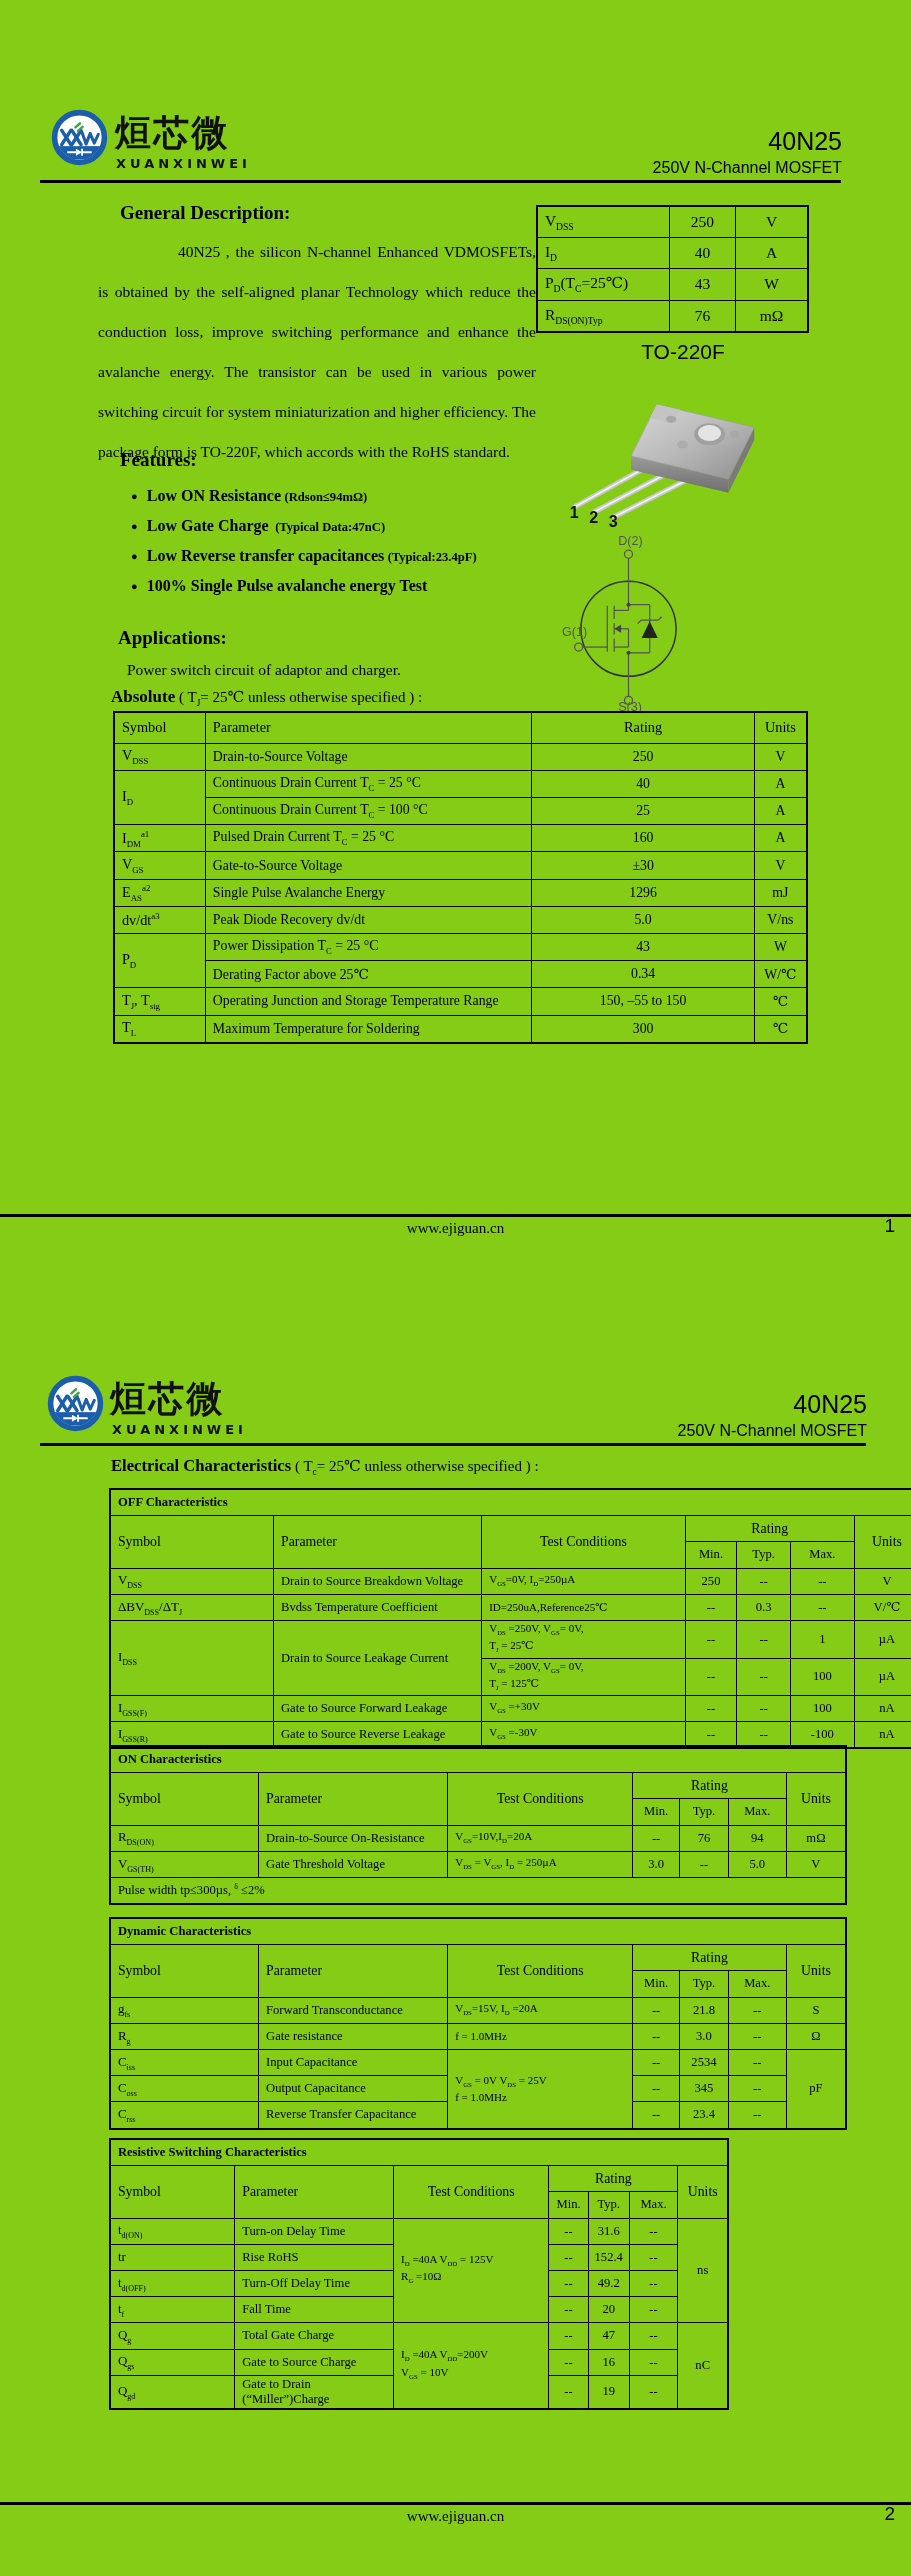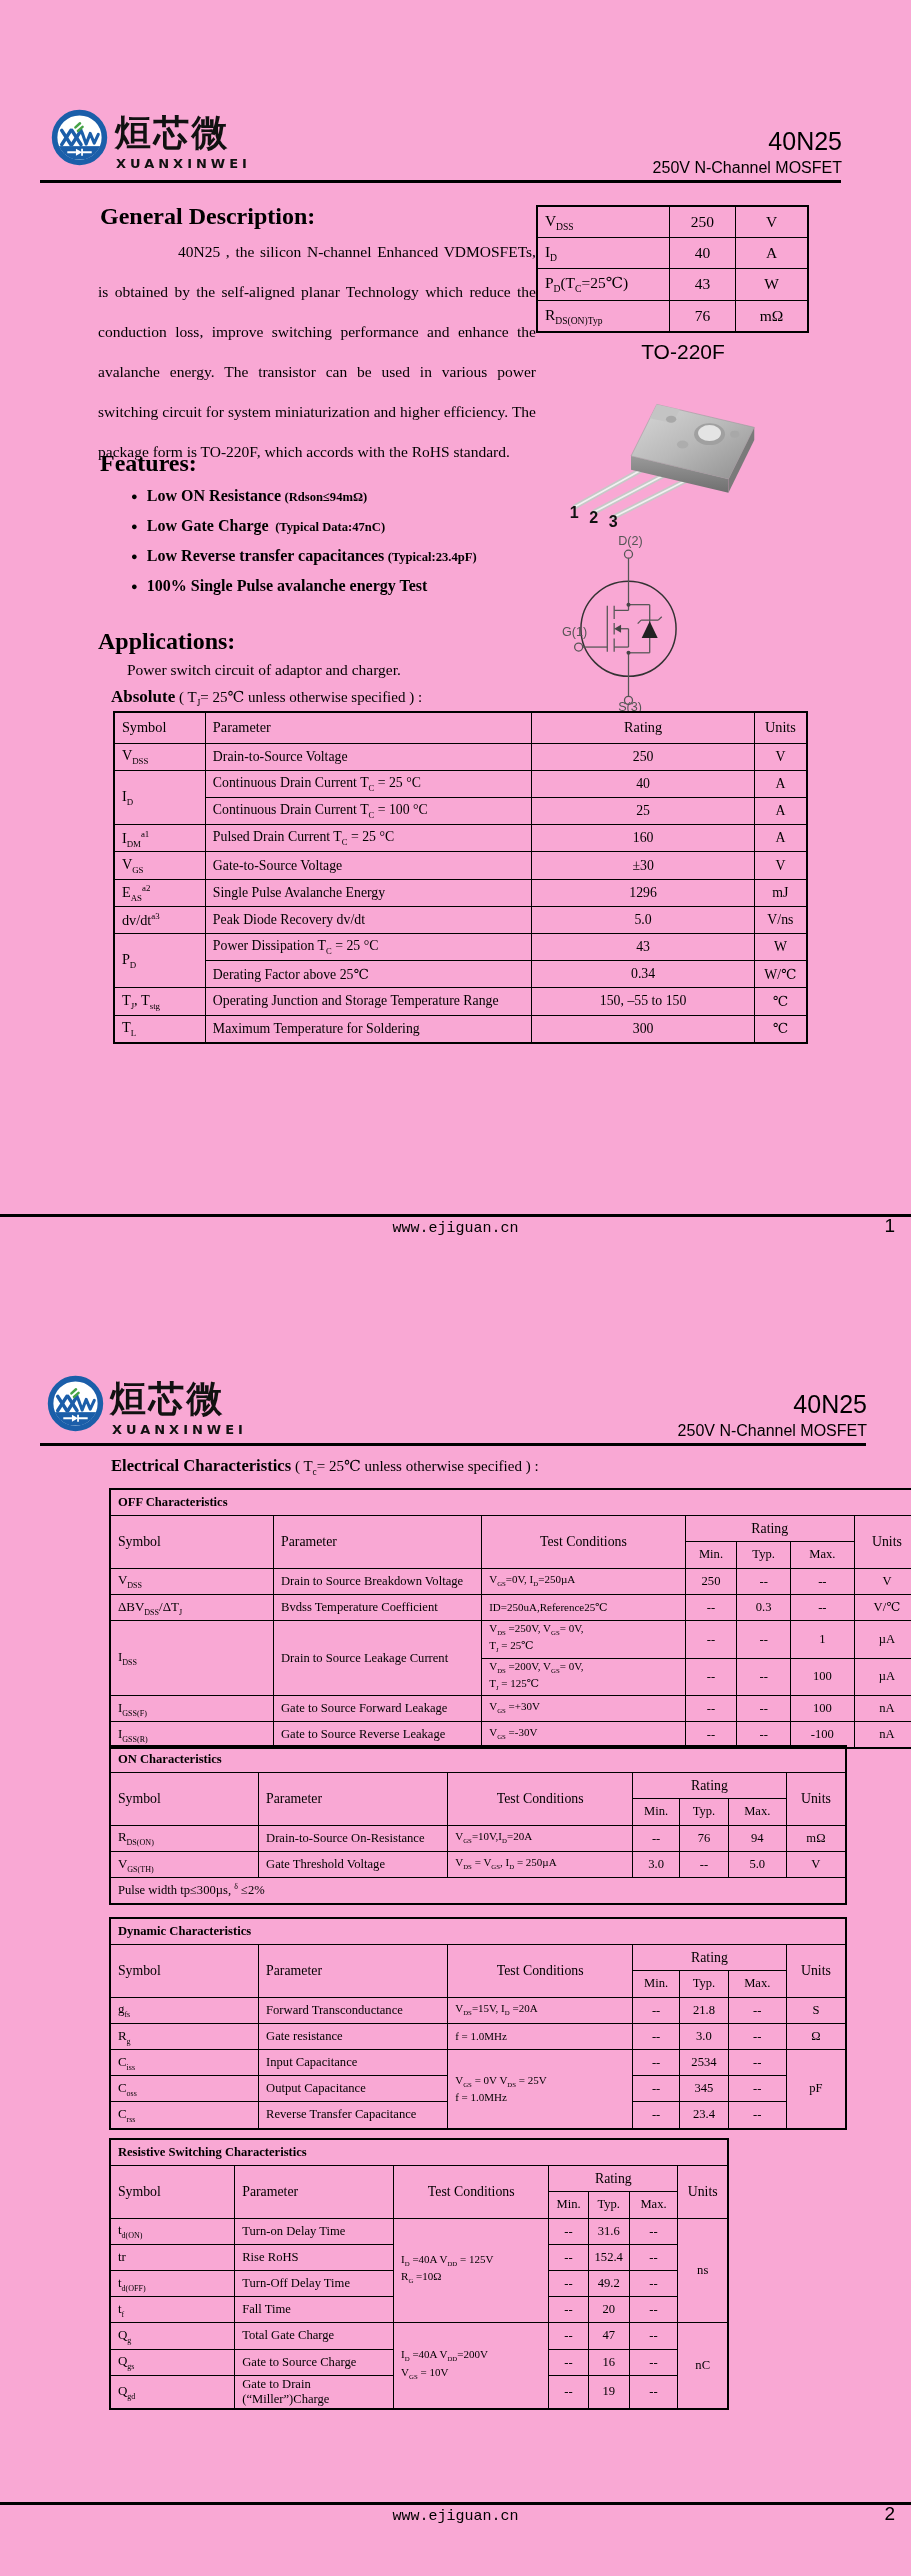--- a/index.html
+++ b/index.html
@@ -1,38 +1,38 @@
 <!DOCTYPE html>
 <html style="font-size:9.2px"><head>
 <meta charset="utf-8">
 <style>
   html,body{margin:0;padding:0;background:#fff;}
   body{width:911px;font-family:"Liberation Serif","DejaVu Serif",serif;color:#000;}
-  .page{position:relative;width:911px;height:1288px;background:#f9a8d4;overflow:hidden;}
+  .page{position:relative;width:911px;height:1288px;background:#84cc16;overflow:hidden;}
   .abs{position:absolute;}
   
   .brand-cn{font-family:"DejaVu Sans","Liberation Sans",sans-serif;font-weight:bold;font-size:36px;line-height:1;letter-spacing:2.3px;color:#111;}
   .brand-en{font-family:"DejaVu Sans","Liberation Sans",sans-serif;font-weight:600;font-size:13px;line-height:1;letter-spacing:4px;color:#111;}
   .part-no{font-family:"Liberation Sans","DejaVu Sans",sans-serif;font-size:25px;line-height:1;text-align:right;}
   .subtitle{font-family:"Liberation Sans","DejaVu Sans",sans-serif;font-size:16px;line-height:1;text-align:right;}
   .rule{background:#000;height:3.4px;}
   
-  .sec-title{font-size:24px;font-weight:bold;line-height:1.2;}
+  .sec-title{font-size:19px;font-weight:bold;line-height:1.2;margin-left:20px;}
   .desc{font-size:15.5px;line-height:40px;text-align:justify;text-indent:80px;}
   .feat{height:30px;line-height:30px;white-space:nowrap;}
   .feat .dot{font-size:11px;margin-right:9.2px;vertical-align:1.1px;}
   .feat .main{font-size:16px;font-weight:bold;}
   .feat .note{font-size:12.6px;font-weight:bold;margin-left:3.4px;}
   .app-text{font-size:15.5px;}
   .h-bold{font-size:17px;font-weight:bold;}
   .h-rest{font-size:15px;}
   .pin-legend{font-family:"Liberation Sans","DejaVu Sans",sans-serif;font-size:15.5px;line-height:25px;white-space:pre;color:#111;}
   .pkg-title{font-family:"Liberation Sans","DejaVu Sans",sans-serif;font-size:21px;text-align:center;}
   
-  .footer-url{font-family:Liberation Mono, monospace;font-size:15px;text-align:center;width:100%;}
+  .footer-url{font-family:Liberation Serif, serif;font-size:15px;text-align:center;width:100%;}
   .page-num{font-family:"Liberation Sans","DejaVu Sans",sans-serif;font-size:19px;text-align:right;}
   
   table{border-collapse:collapse;table-layout:fixed;width:100%;border:2.3px solid #000;}
   td{border:1.4px solid #000;text-align:center;vertical-align:middle;padding:1.1px 3.4px;font-size:13.8px;height:24px;word-wrap:break-word;}
   td.l{text-align:left;padding-left:6.9px;}
   td.sym{font-size:14.3px;}
   td.hdr{font-size:14.3px;height:27.5px;}
   td.hdr2{font-size:12.6px;height:22px;}
   td.band{font-weight:bold;font-size:14.3px;height:20.7px;}
   td.noterow{font-size:13px;height:22px;}

